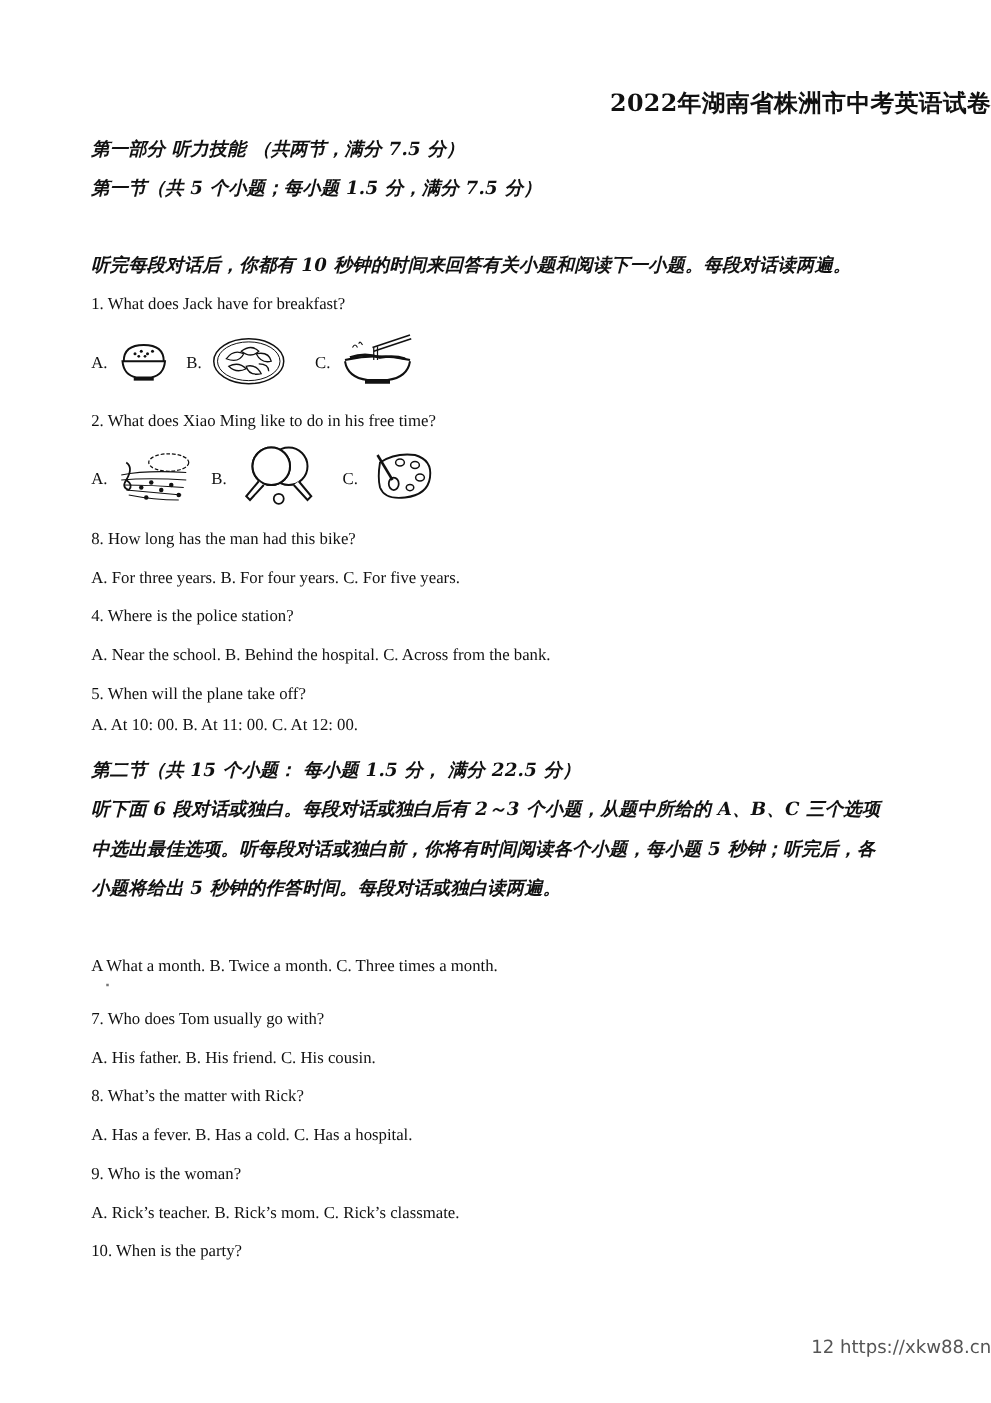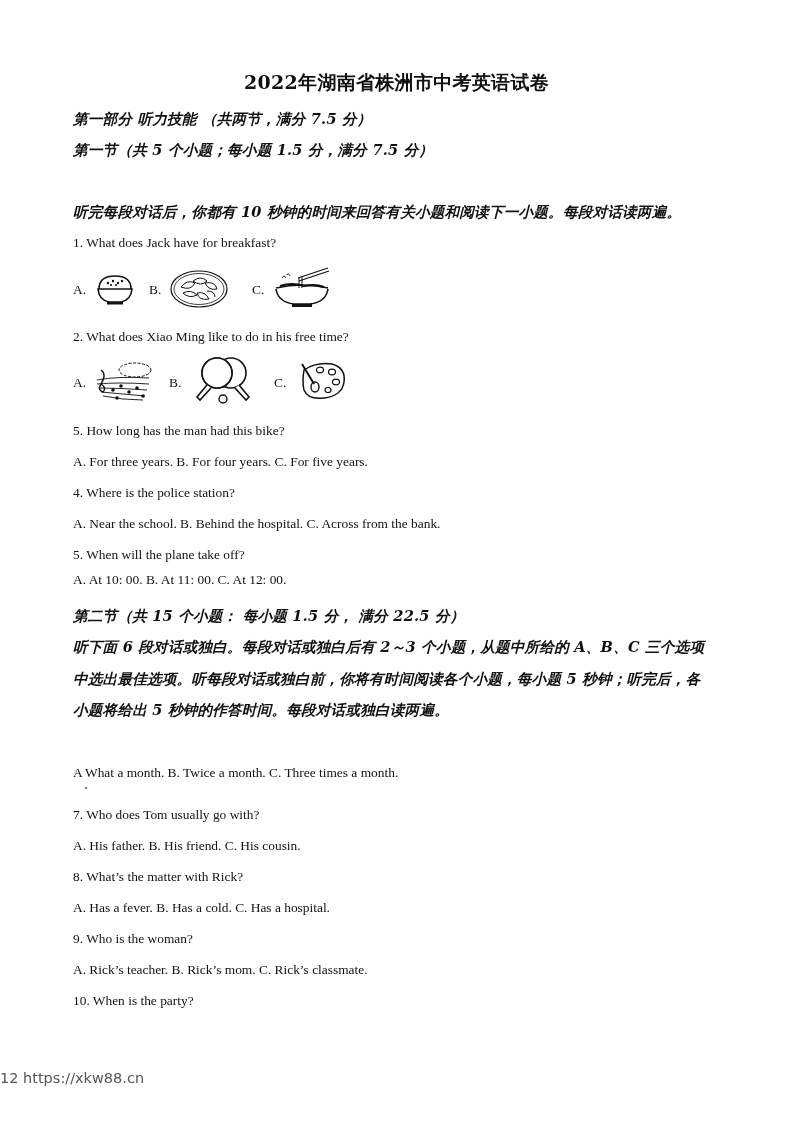--- a/index.html
+++ b/index.html
@@ -1,28 +1,28 @@
 <!DOCTYPE html>
 <html><head>
   <meta charset="utf-8">
   <style>
     html, body { margin: 0; padding: 0; background: #ffffff; }
     body { width: 793px; height: 1122px; position: relative; overflow: hidden; color: #111; }
     .page { position: absolute; left: 0; top: 0; width: 793px; height: 1122px; background: #fff; }
     .line { position: absolute; left: 73px; white-space: nowrap; }
-    .title { position: absolute; left: 0; width: 793px; top: 70px; text-align: center;
+    .title { position: absolute; left: 0; width: 793px; top: 70px; text-align: right;
       font-family: "DejaVu Serif", "Liberation Serif", serif; font-weight: bold; font-size: 19px; letter-spacing: 0.3px; }
     .hdr { font-family: "DejaVu Serif", "Liberation Serif", serif; font-weight: bold; font-size: 14.6px; letter-spacing: 0.2px; font-style: italic; }
     .q { font-family: "Liberation Serif", "DejaVu Serif", serif; font-size: 13.4px; }
     .opt-row { position: absolute; left: 73px; height: 48px; }
     .opt { position: absolute; top: 0; height: 48px; }
     .opt-label { position: absolute; font-family: "Liberation Serif", serif; font-size: 13.4px; }
     .opt svg { position: absolute; }
     .stray { position: absolute; left: 85px; top: 787px; width: 2px; height: 2px; background: #777; }
-    .footer { position: absolute; left: 0; width: 793px; top: 1070px; text-align: left;
+    .footer { position: absolute; left: 0; width: 793px; top: 1070px; text-align: right;
       font-family: "DejaVu Sans", "Liberation Sans", sans-serif; font-size: 14.5px; color: #555; }
   </style>
 </head>
 <body>
 
 <div class="page">
 
   <div class="title">2022年湖南省株洲市中考英语试卷</div>
 
   <div class="line hdr" style="top:110px">第一部分  听力技能  （共两节，满分 7.5 分）</div>
@@ -111,21 +111,21 @@
         <ellipse cx="24" cy="10" rx="3.5" ry="2.8" fill="none" stroke="#111" stroke-width="1.2"></ellipse>
         <ellipse cx="36" cy="12" rx="3.5" ry="2.8" fill="none" stroke="#111" stroke-width="1.2"></ellipse>
         <ellipse cx="40" cy="22" rx="3.5" ry="2.8" fill="none" stroke="#111" stroke-width="1.2"></ellipse>
         <ellipse cx="32" cy="30" rx="3" ry="2.5" fill="none" stroke="#111" stroke-width="1.2"></ellipse>
         <line x1="6" y1="4" x2="18" y2="24" stroke="#111" stroke-width="2"></line>
         <ellipse cx="19" cy="27" rx="4" ry="5" fill="none" stroke="#111" stroke-width="1.4"></ellipse>
       </svg>
     </div>
   </div>
 
-  <div class="line q" style="top:423px">5. How long has the man had this bike?</div>
+  <div class="line q" style="top:423px">8. How long has the man had this bike?</div>
   <div class="line q" style="top:454px">A. For three years. B. For four years. C. For five years.</div>
   <div class="line q" style="top:485px">4. Where is the police station?</div>
   <div class="line q" style="top:516px">A. Near the school. B. Behind the hospital. C. Across from the bank.</div>
   <div class="line q" style="top:547px">5. When will the plane take off?</div>
   <div class="line q" style="top:572px">A. At 10: 00. B. At 11: 00. C. At 12: 00.</div>
 
   <div class="line hdr" style="top:607px">第二节（共 15 个小题：  每小题 1.5 分，  满分 22.5 分）</div>
   <div class="line hdr" style="top:638px">听下面 6 段对话或独白。每段对话或独白后有 2～3 个小题，从题中所给的 A、B、C 三个选项</div>
   <div class="line hdr" style="top:670px">中选出最佳选项。听每段对话或独白前，你将有时间阅读各个小题，每小题 5 秒钟；听完后，各</div>
   <div class="line hdr" style="top:701px">小题将给出 5 秒钟的作答时间。每段对话或独白读两遍。</div>

